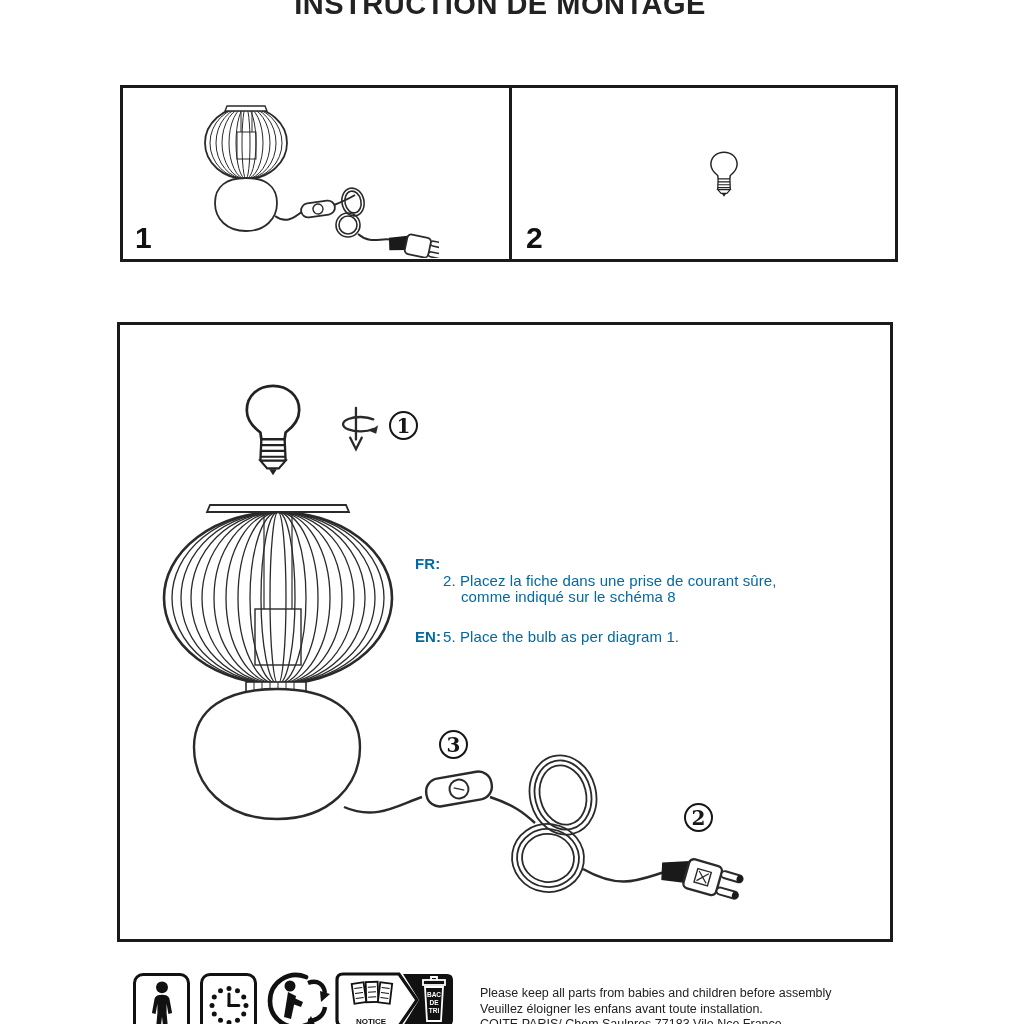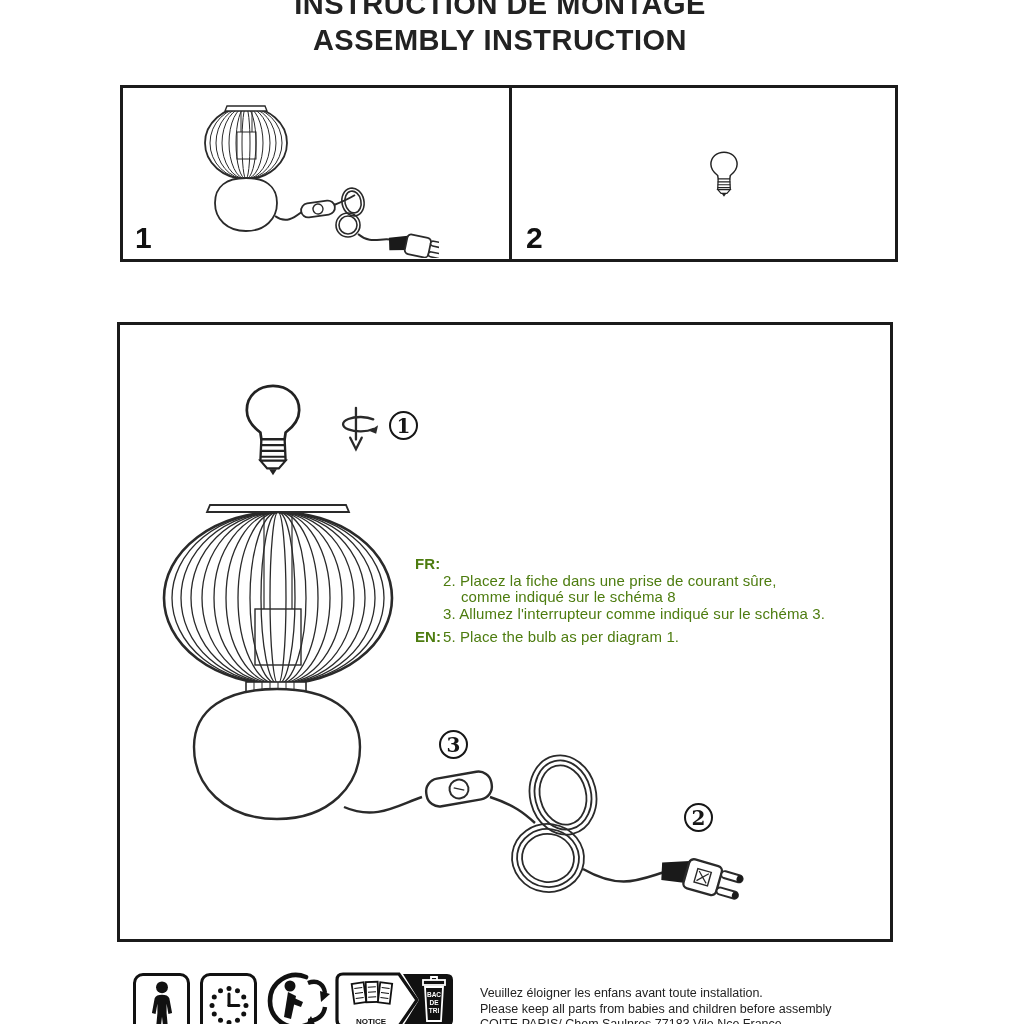--- a/index.html
+++ b/index.html
@@ -20,37 +20,36 @@
   .panel-num{
     font-size:30px; font-weight:bold; color:#111; bottom:4px;
   }
   .mainbox{left:117px; top:322px; width:770px; height:614px;}
   .circled{
     width:29px;height:29px;border:2.5px solid #161616;border-radius:50%;
     display:flex;align-items:center;justify-content:center;
     font-family:"DejaVu Serif", serif;font-size:20px;font-weight:600;color:#161616;
     box-sizing:border-box;background:#fff;
   }
-  .instr{font-size:15px; line-height:16.5px; color:#4d7c0f; letter-spacing:.1px;}
+  .instr{font-size:15px; line-height:16.5px; color:#0369a1; letter-spacing:.1px;}
   .instr .row{display:flex; white-space:nowrap;}
   .instr .lbl{font-weight:bold; width:28px; flex:0 0 28px;}
   .instr .ind1{padding-left:28px;align-items:flex-end;}
   .instr .ind2{padding-left:46px;}
   .fr-block{left:295px; top:231px;}
   .en-block{left:295px; top:304px;}
   .tile{border:3.5px solid #111; border-radius:10px; background:#fff; box-sizing:border-box;}
   .foot-text{left:480px; top:986px; width:430px; font-size:12.5px; line-height:15.5px; color:#222;}
   svg{display:block;}
 </style>
 </head>
 <body>
 
 <div class="abs title">
   <div>INSTRUCTION DE MONTAGE</div>
-  <div>ASSEMBLY INSTRUCTION</div>
 </div>
 
 <div class="abs frame panels">
   <div class="abs divider"></div>
 
   <span class="abs panel-num" style="left:12px;">1</span>
   <span class="abs panel-num" style="left:403px;">2</span>
 
   <svg class="abs" style="left:80px; top:10px;" width="236" height="160" viewBox="0 0 236 160">
     <g stroke="#2a2a2a" fill="none">
@@ -203,23 +202,20 @@
   <div class="abs instr fr-block">
     <div class="row">
       <span class="lbl">FR:</span>
     </div>
     <div class="row ind1">
         <span>2. Placez la fiche dans une prise de courant sûre,</span>
       </div>
     <div class="row ind2">
         <span>comme indiqué sur le schéma 8</span>
       </div>
-    <div class="row ind1">
-        <span>3. Allumez l'interrupteur comme indiqué sur le schéma 3.</span>
-      </div>
   </div>
 
   <div class="abs instr en-block">
     <div class="row">
       <span class="lbl">EN:</span>
       <span>5. Place the bulb as per diagram 1.</span>
     </div>
   </div>
 </div>
 
@@ -288,16 +284,16 @@
     <path d="M92,16 L110,16 L108,50 L94,50 Z"></path>
   </g>
   <g fill="#fff" font-size="6.5" font-weight="bold" text-anchor="middle" font-family="Liberation Sans, sans-serif">
     <text x="101" y="26">BAC</text>
     <text x="101" y="34">DE</text>
     <text x="101" y="42">TRI</text>
   </g>
 </svg>
 
 <div class="abs foot-text">
+  <div>Please keep all parts from babies and children before assembly</div>
   <div>Veuillez éloigner les enfans avant toute installation.</div>
-  <div>Please keep all parts from babies and children before assembly</div>
   <div>COITE PARIS/ Chem Saulnres 77183 Vile Nce France</div>
 </div>
 
 </body></html>

